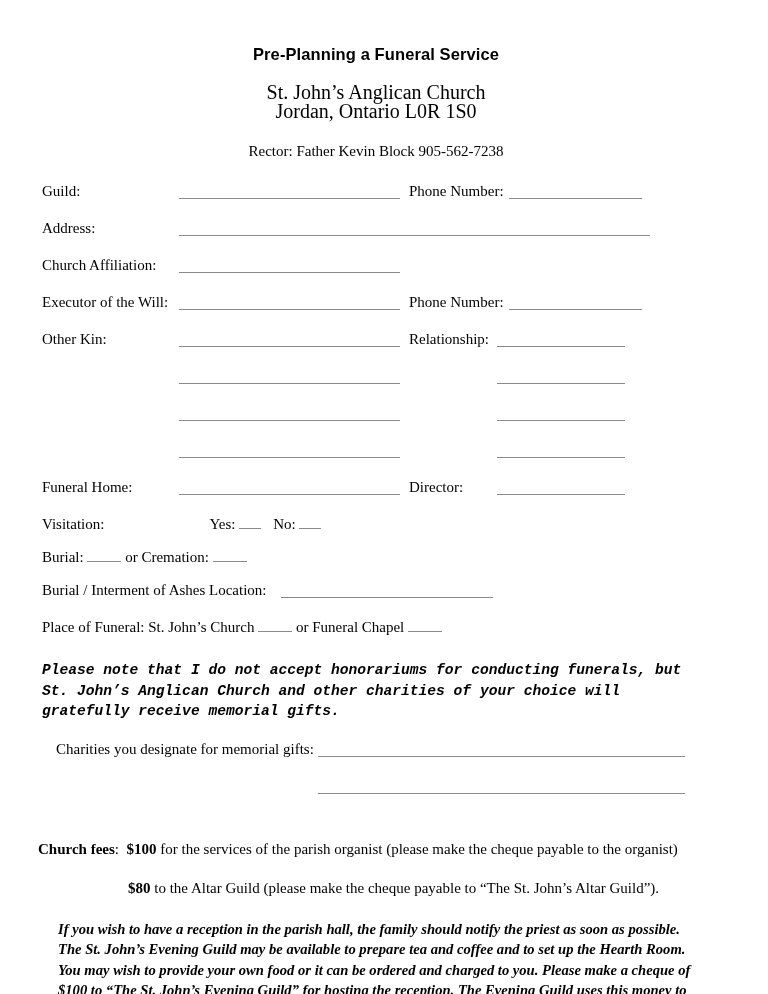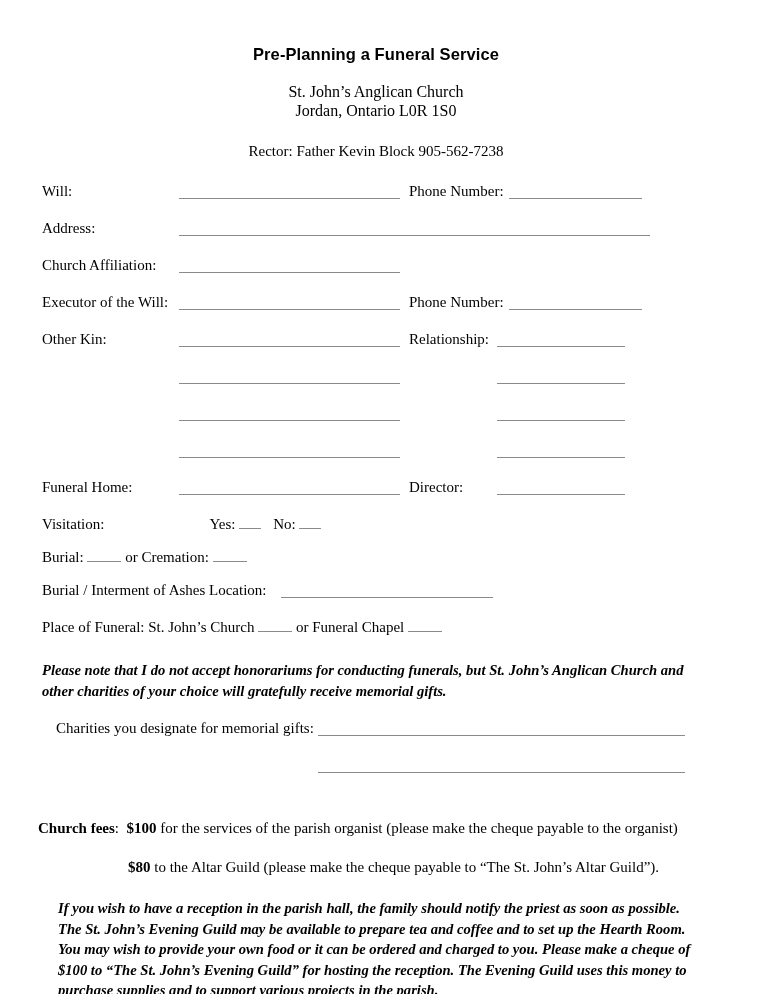--- a/index.html
+++ b/index.html
@@ -27,21 +27,21 @@
     font-family: "Liberation Sans", "DejaVu Sans", sans-serif;
     font-weight: bold;
     font-size: 16.5px;
     text-align: center;
     margin: 0;
     padding-top: 45px;
     letter-spacing: 0.1px;
   }
   .church-block {
     text-align: center;
-    font-size: 16px;
+    font-size: 20px;
     line-height: 18.5px;
     margin-top: 19px;
   }
   .rector-line {
     text-align: center;
     font-size: 15px;
     margin-top: 23px;
   }
 
   
@@ -95,20 +95,21 @@
   .inline-row .gap { display: inline-block; width: 12px; }
 
   
   .note-italic {
     margin: 8px 0 0 0;
     padding: 0 60px 0 42px;
     font-size: 14.6px;
     font-style: italic;
     line-height: 20.5px;
     font-weight: 600;
+    font-family: Liberation Mono, monospace;
   }
   .charities-row {
     position: relative;
     height: 37px;
     padding-left: 42px;
     font-size: 15px;
     margin-top: 19px;
   }
   .charities-row .label { position: absolute; left: 42px; top: 0; margin-left: 14px; }
   .charity-row2 {
@@ -145,21 +146,21 @@
   <div class="church-block">
     <div>St. John’s Anglican Church</div>
     <div>Jordan, Ontario   L0R 1S0</div>
   </div>
 
   <div class="rector-line">Rector: Father Kevin Block   905-562-7238</div>
 
   <div class="form">
 
     <div class="row">
-      <span class="label">Will:</span>
+      <span class="label">Guild:</span>
       <span class="blank left-std"></span>
       <span class="label right-label">Phone Number:</span>
       <span class="blank right-phone"></span>
     </div>
 
     <div class="row">
       <span class="label">Address:</span>
       <span class="blank left-wide"></span>
     </div>
 

